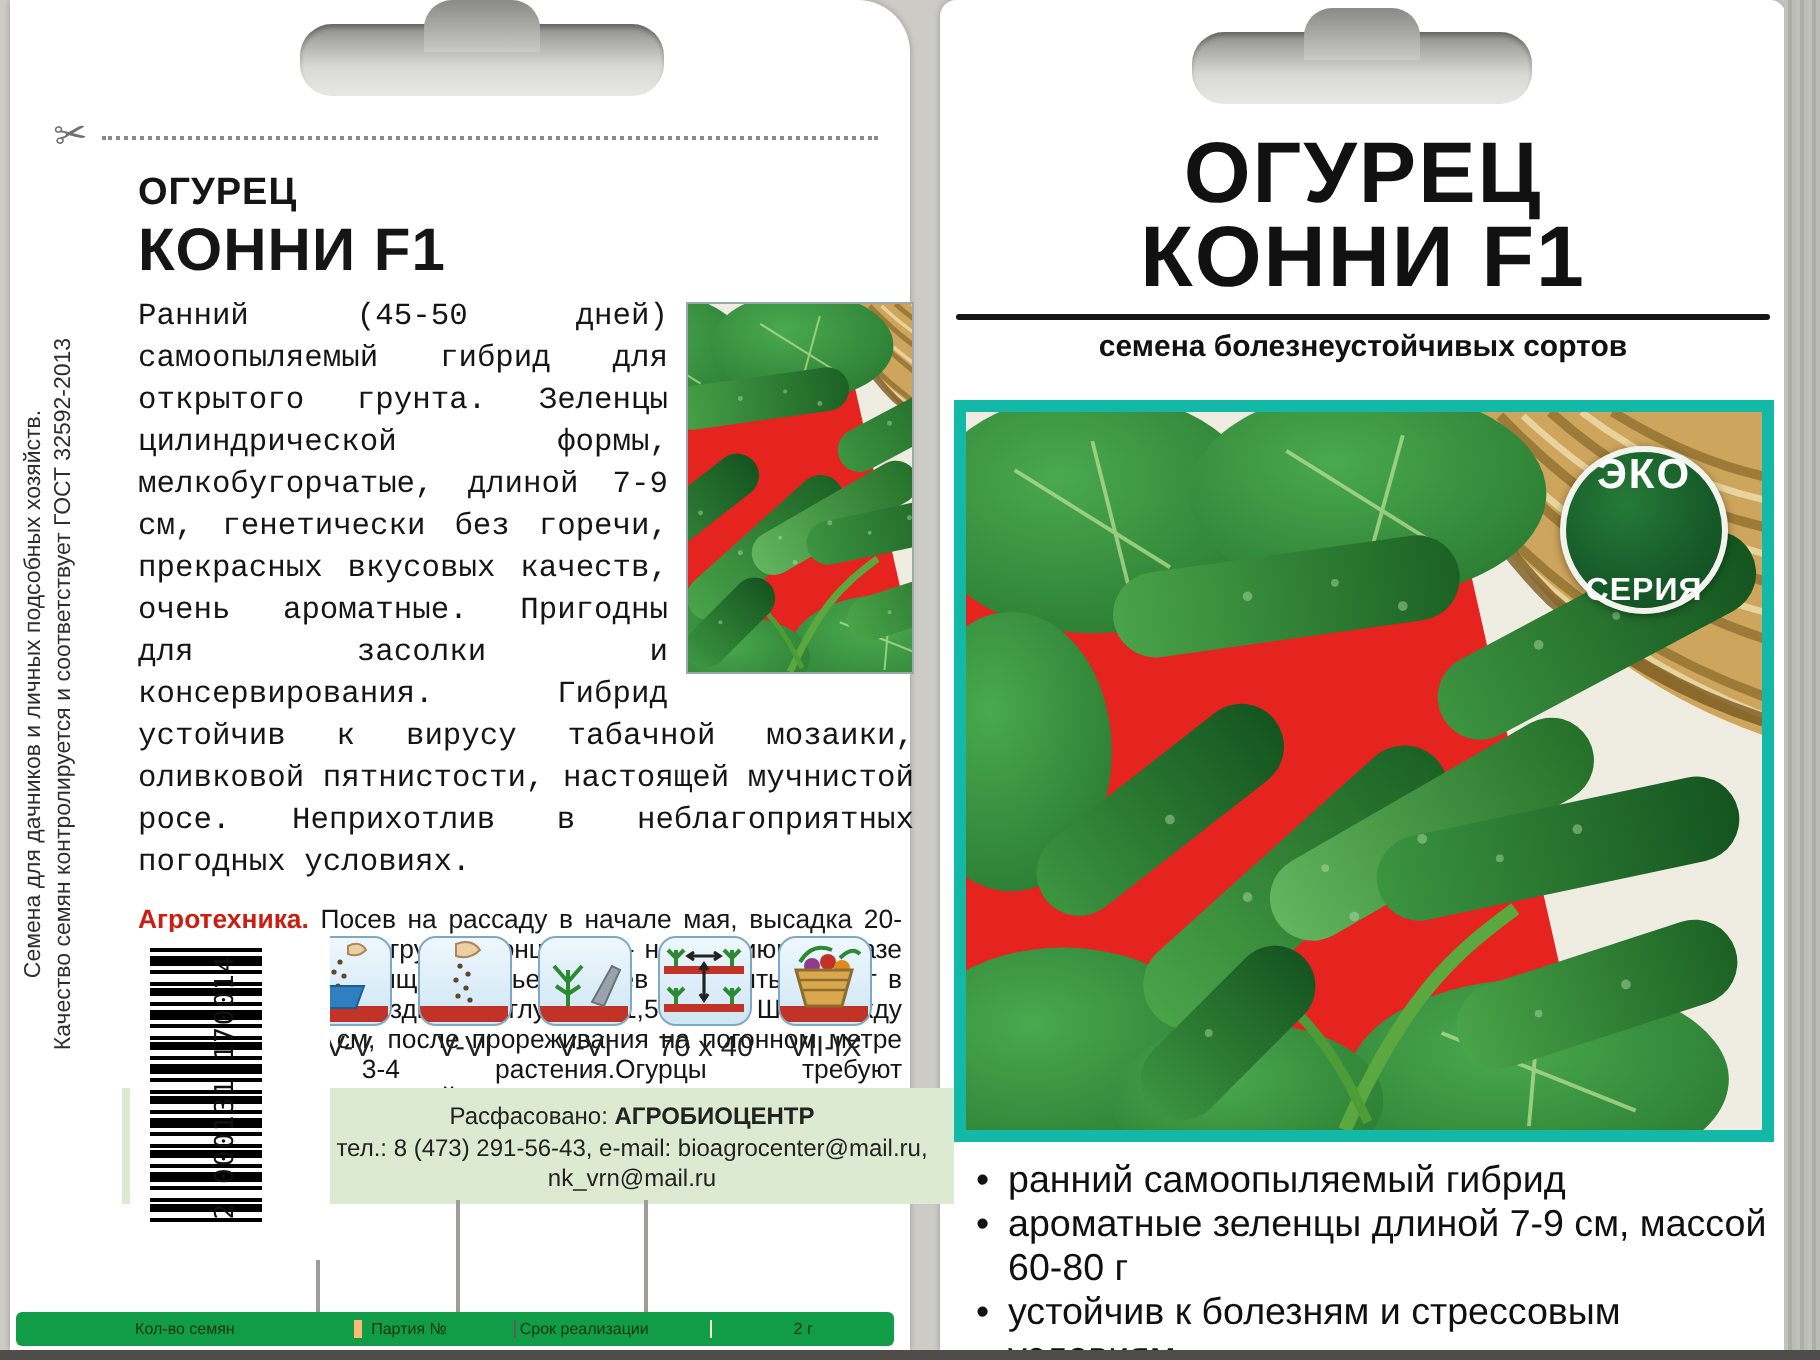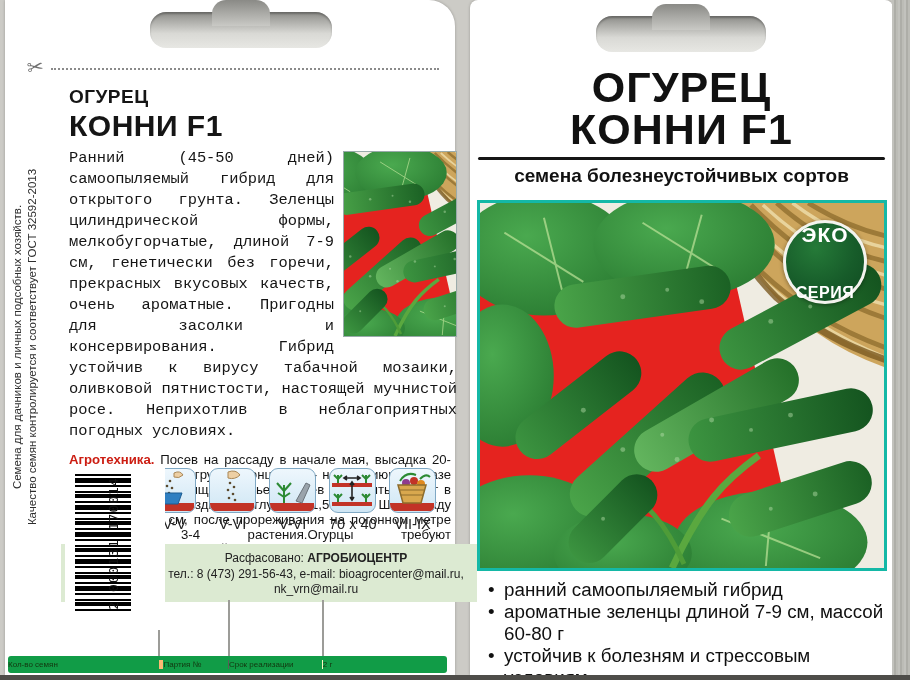--- a/index.html
+++ b/index.html
@@ -58,32 +58,32 @@
   .icon-label { margin-top:3px; font-size:14.5px; color:#222; white-space:nowrap; }
 
   .address-box { position:absolute; left:56px; top:544px; width:416px; height:58px;
       background:#dcead2; z-index:1; padding:7px 4px 0 98px; text-align:center;
       font-size:12px; line-height:15.5px; color:#222; }
   .address-bold { font-weight:bold; }
 
   .fold-line { position:absolute; top:600px; width:2px; height:56px; background:#9c9c98; z-index:2; }
   .green-strip { position:absolute; left:3px; right:8px; top:656px; height:17px;
       background:#119c47; border-radius:3px; display:flex; align-items:center; z-index:4; }
-  .gs-cell { font-size:8px; color:#13360f; overflow:hidden; white-space:nowrap; }
+  .gs-cell { font-size:8px; color:#13360f; text-align:center; overflow:hidden; white-space:nowrap;margin-left:29px; }
   .gs-1 { width:34.5%; } .gs-2 { width:15.6%; border-left:4px solid #fdba74; }
   .gs-3 { width:21.4%; border-left:1px solid #5d5d5a; } .gs-4 { width:28.5%; border-left:1px solid #fef9c3; }
 
   
   .front-title { text-align:center; font-weight:bold; color:#111; margin-top:66px;
       font-size:43px; line-height:42px; letter-spacing:1px; }
   .front-rule { margin:7px 8px 0 8px; height:3px; background:#151515; border-radius:2px; }
-  .front-subtitle { text-align:center; font-weight:bold; font-size:19px; color:#111; margin-top:5px; }
+  .front-subtitle { text-align:center; font-weight:bold; font-size:15px; color:#111; margin-top:5px; }
 
   .photo-frame { position:absolute; left:7px; top:200px; width:410px; height:371px;
-      border:3px solid #14b8a6; background:#6d28d9; }
+      border:6px solid #14b8a6; background:#6d28d9; }
   .photo-frame svg.photo-svg { display:block; width:100%; height:100%; }
 
   .eco-badge { position:absolute; right:17px; top:17px; width:84px; height:84px; border-radius:50%;
       background:radial-gradient(circle at 38% 32%, #257a38 0%, #175c2a 55%, #0f4a20 100%);
       border:3px solid #f3f3ee; box-shadow:0 1px 4px rgba(0,0,0,.4);
       display:flex; flex-direction:column; align-items:center; justify-content:center; color:#fff; }
   .eco-line1 { font-size:21px; font-weight:bold; letter-spacing:1px; }
   .eco-divider { width:52px; height:2px; background:#fff; margin:2px 0 3px; }
   .eco-line2 { font-size:16px; font-weight:bold; letter-spacing:.5px;margin-top:32px; }
 

